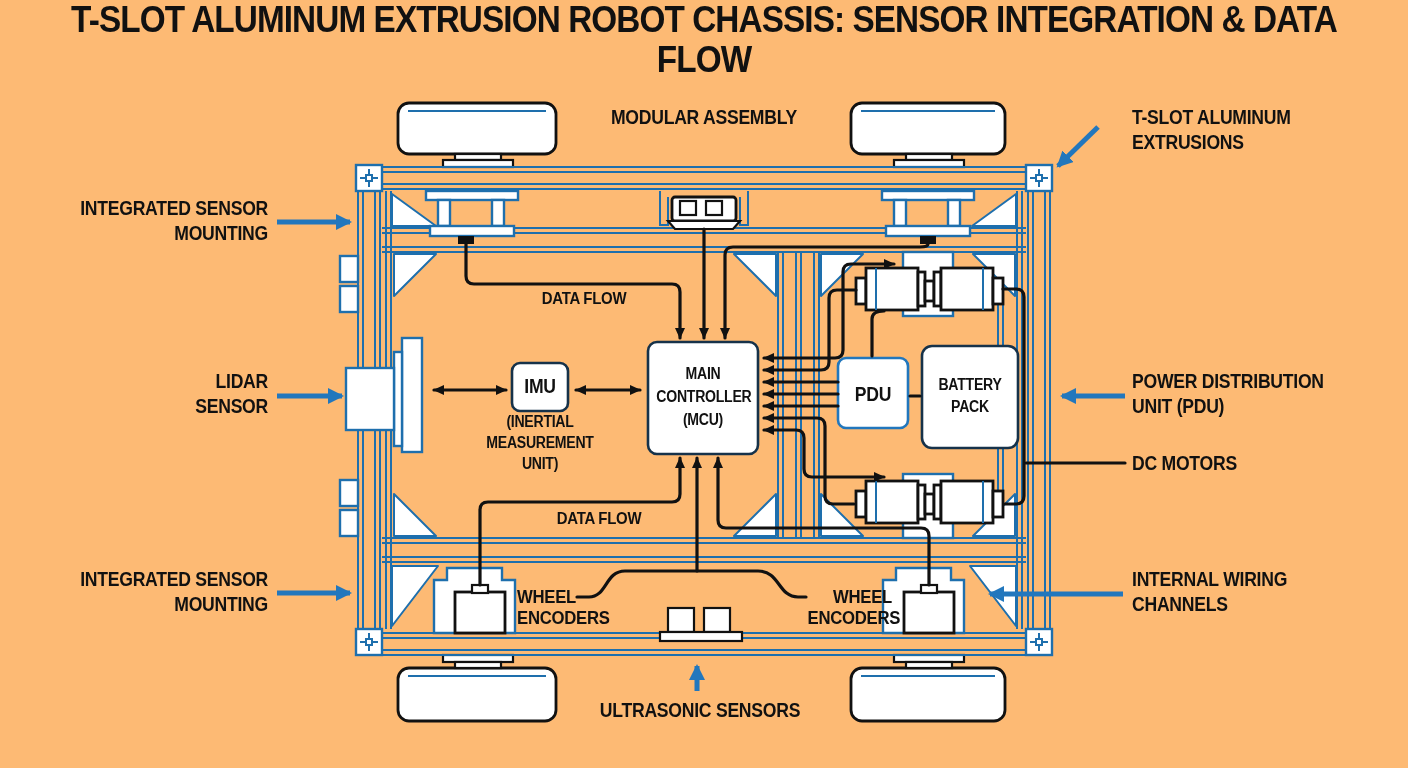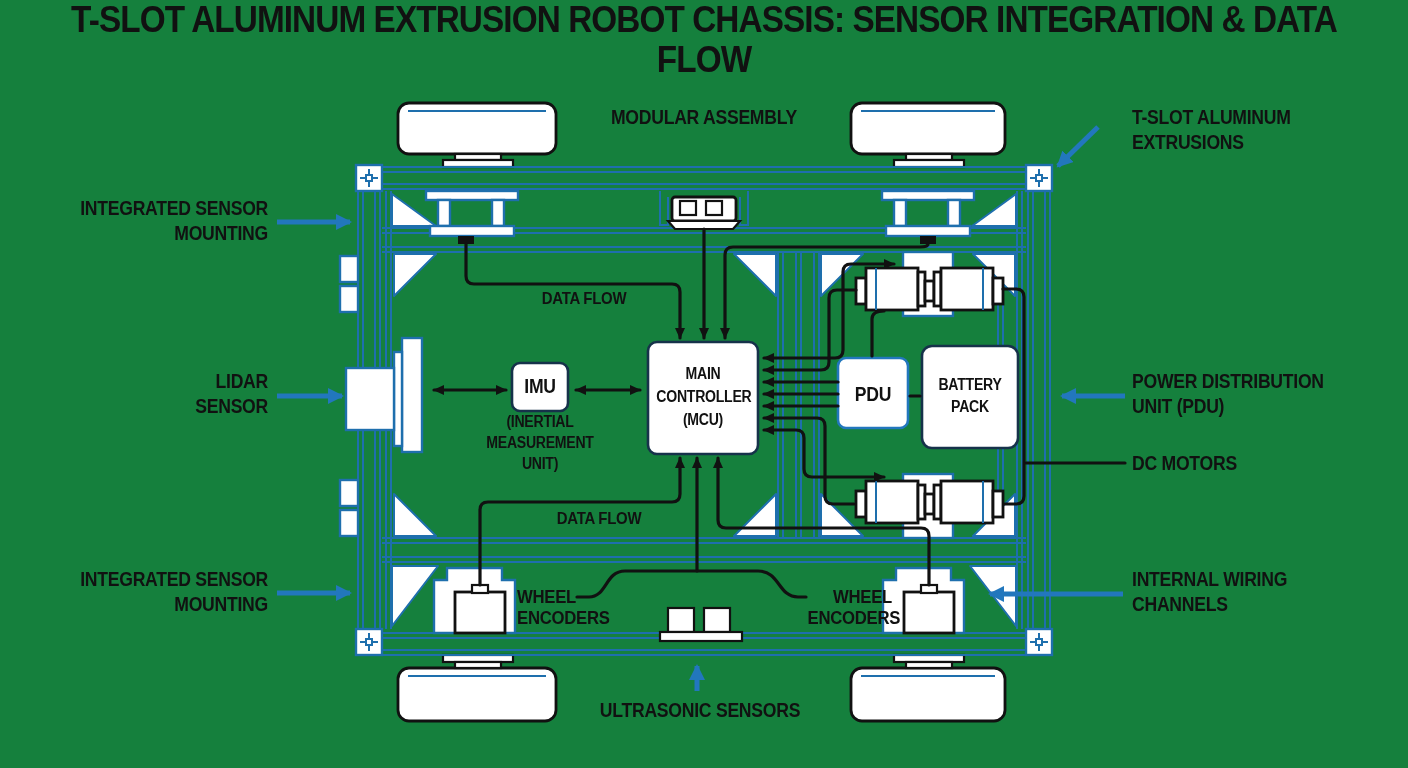--- a/index.html
+++ b/index.html
@@ -1,20 +1,20 @@
 <!DOCTYPE html>
 <html style="--frame-blue: #1e6fad; --arrow-blue: #2277bd; --wire-black: #111111; --box-dark: #16324a; --text: #111111;"><head>
 <meta charset="utf-8">
 <style>
   :root{
     --frame-blue:#1e6fad; --arrow-blue:#2277bd; --wire-black:#111111;
     --box-dark:#16324a; --text:#111111;
   }
   html,body{margin:0;padding:0;background:#fff;}
-  .stage{position:relative;width:1408px;height:768px;background:#15803d;overflow:hidden;
+  .stage{position:relative;width:1408px;height:768px;background:#fdba74;overflow:hidden;
          font-family:"Liberation Sans","DejaVu Sans",sans-serif;color:var(--text);}
   svg{position:absolute;left:0;top:0;}
   .lbl{position:absolute;font-weight:bold;white-space:pre-line;letter-spacing:-0.3px;line-height:25px;font-size:20px;}
   .cond{transform:scaleX(0.88);}
   .o-l{transform-origin:0 50%;} .o-r{transform-origin:100% 50%;} .o-c{transform-origin:50% 50%;}
   .t-r{text-align:right;} .t-l{text-align:left;} .t-c{text-align:center;}
   .title{font-size:37px;letter-spacing:-1px;line-height:40px;transform:scaleX(0.9);}
   .s17{font-size:17px;line-height:20px;} .s19{font-size:19px;line-height:21px;}
   .s16{font-size:16px;line-height:22px;} .imu-t{font-size:20px;} .cap{font-size:16px;line-height:21px;}
   .mcu-t{font-size:16px;line-height:23px;}

